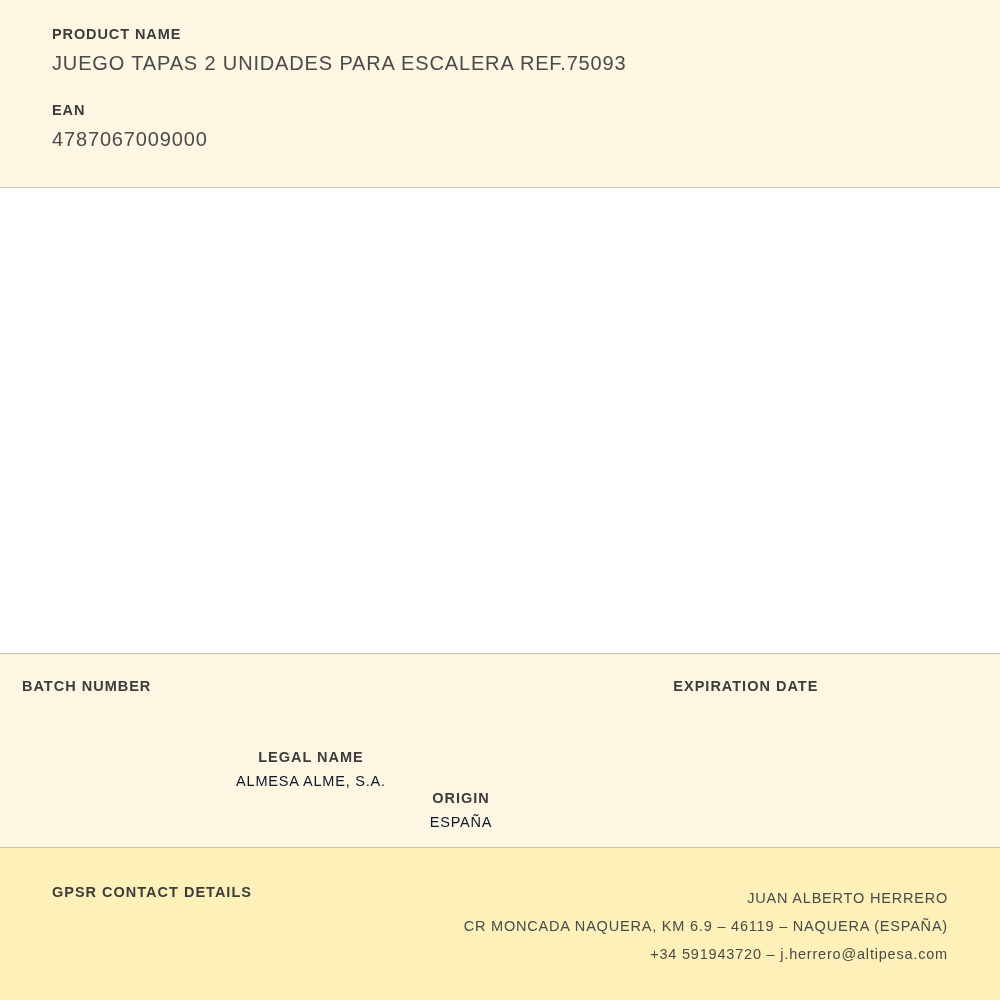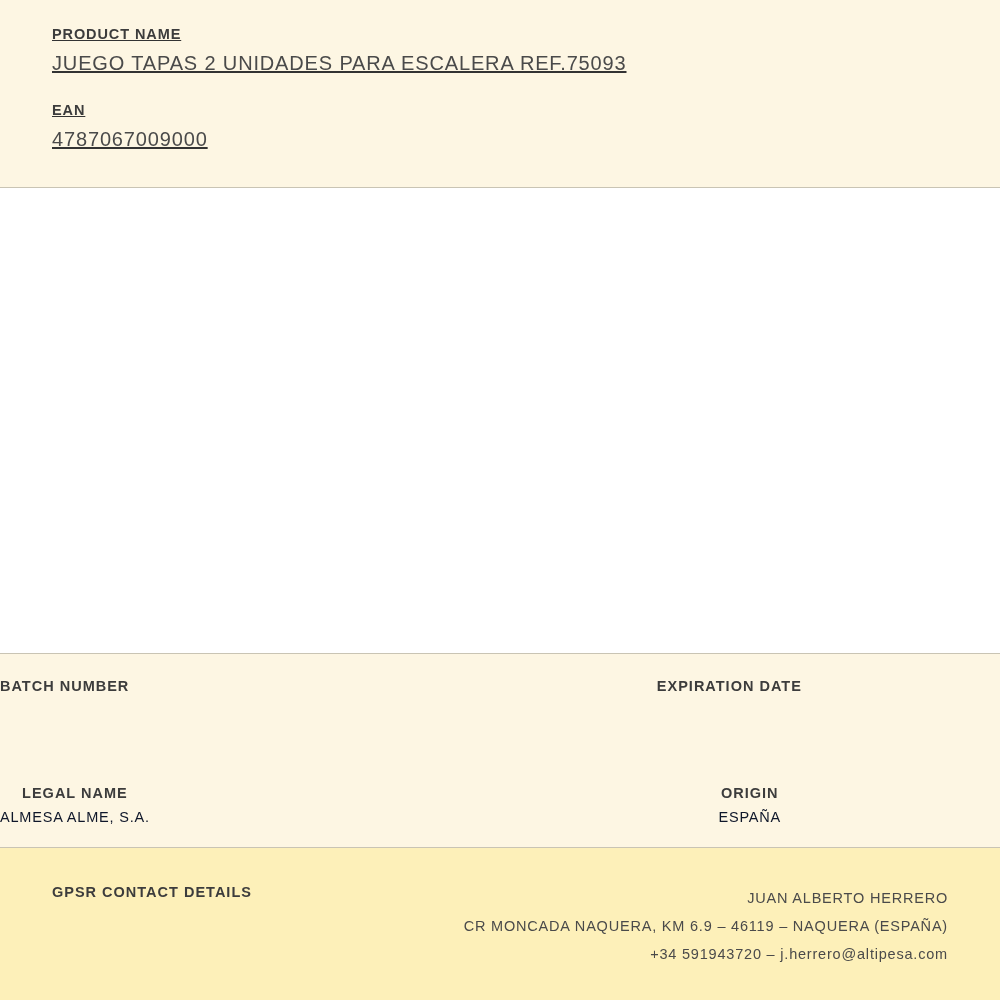--- a/index.html
+++ b/index.html
@@ -37,46 +37,47 @@
     color: #3c3c3c;
     margin: 0 0 10px 0;
     text-transform: uppercase;
   }
   .field-value {
     font-size: 20px;
     letter-spacing: 0.85px;
     color: #4a4a4a;
     margin: 0;
   }
-  .field-block { margin-bottom: 27px; text-decoration: underline; }
+  .field-block { margin-bottom: 27px; }
   .field-block:last-child { margin-bottom: 0; }
 
   
   .middle-section {
     background: #ffffff;
     flex: 1 1 auto;
     border-bottom: 1px solid #c9c4b4;
   }
 
   
   .info-section {
     background: #fdf6e3;
     height: 194px;
     box-sizing: border-box;
     border-bottom: 1px solid #c9c4b4;
     display: flex;
     flex-direction: column;
     justify-content: flex-start;
     padding-top: 24px;
+    padding-left: 22px;
   }
   .info-row {
     display: flex;
     width: 100%;
   }
-  .info-row.second { margin-top: 66px; }
+  .info-row.second { margin-top: 30px; flex-direction: column; }
   .info-cell {
     flex: 0 0 50%;
     text-align: center;
     box-sizing: border-box;
   }
   .info-cell.left-col { padding-right: 400px; }
   .info-cell.right-col { padding-right: 100px; }
   .info-title {
     font-size: 14.5px;
     font-weight: bold;

